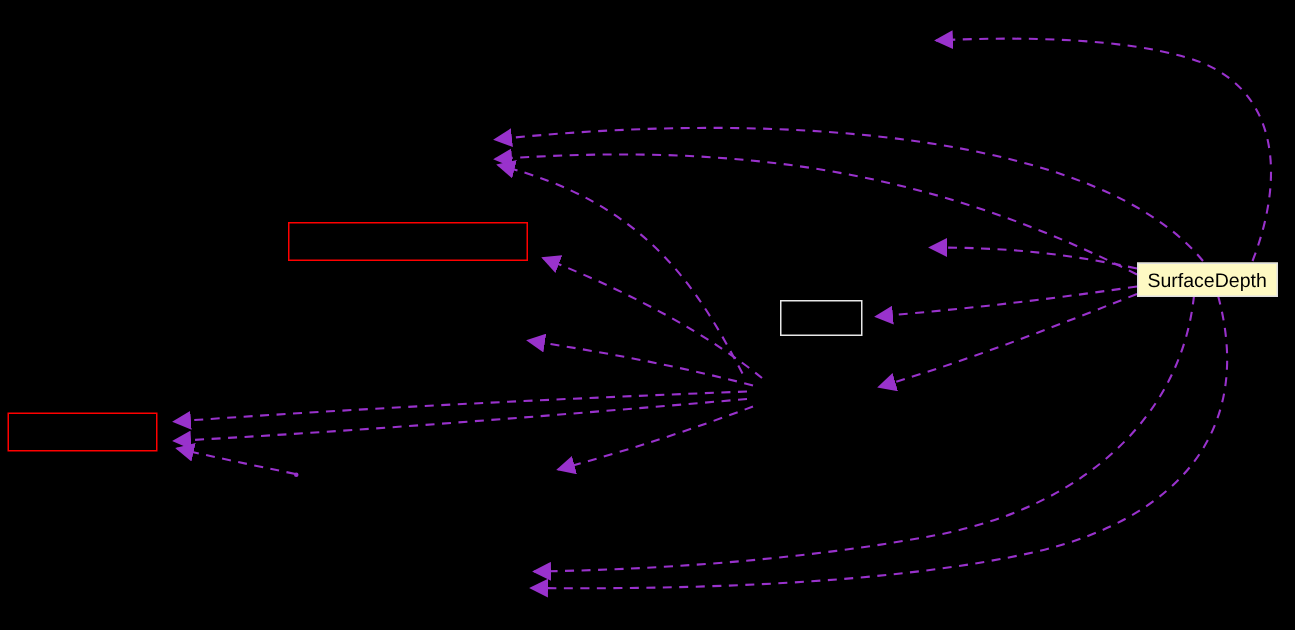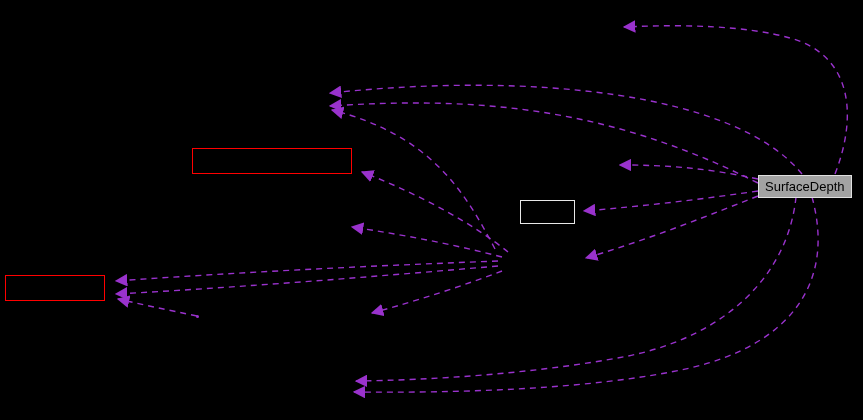--- a/index.html
+++ b/index.html
@@ -34,21 +34,21 @@
     border: 1px solid;
     background: #000000;
   }
   .node-red {
     border-color: #ff0000;
   }
   .node-white {
     border-color: #e8e8e8;
   }
   .node-current {
-    background: #a3a3a3;
+    background: #fef9c3;
     border-color: #e0e0e0;
     color: #000000;
     font-size: 13px;
     text-align: center;
     line-height: 21px;
     white-space: nowrap;
     padding: 0 6px;
   }
   .edge-dot {
     position: absolute;

